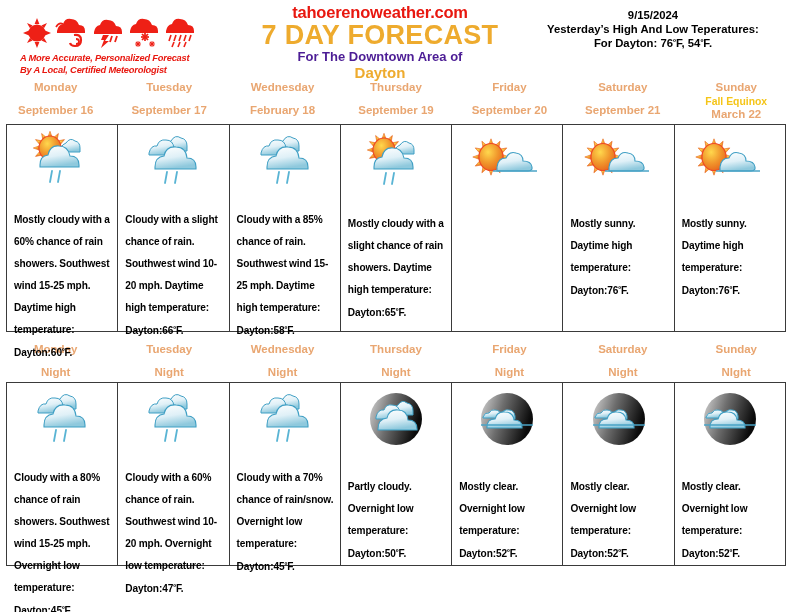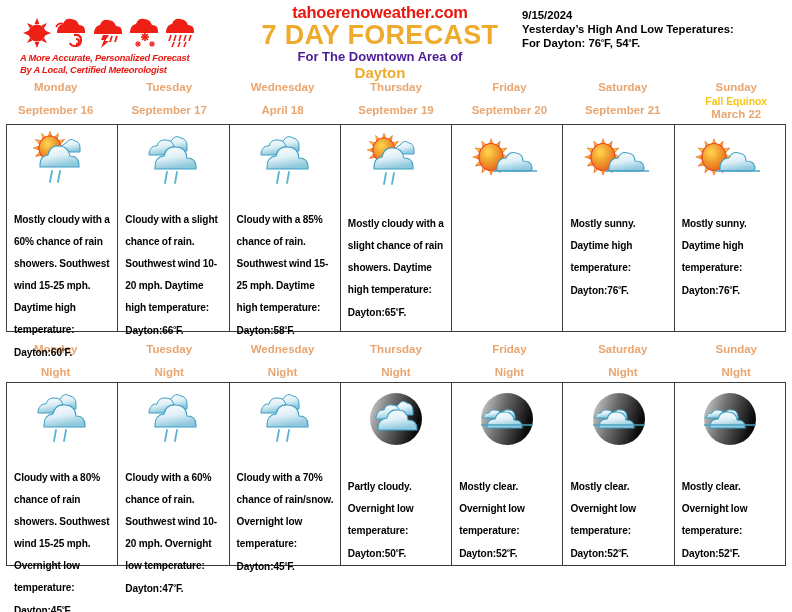--- a/index.html
+++ b/index.html
@@ -79,21 +79,21 @@
     font-weight: bold;
     font-size: 15px;
     line-height: 17px;
   }
 
   .yesterday-block {
     position: absolute;
     right: 8px;
     top: 8px;
     width: 262px;
-    text-align: left;
+    text-align: center;
     color: #000;
     font-weight: bold;
     font-size: 11.3px;
     line-height: 14px;
   }
   .yesterday-block .sup { font-size: 8px; vertical-align: 2px; }
 
   
   .section { width: 792px; }
   .dayhead-row {
@@ -275,21 +275,21 @@
       <div class="dayhead">
         <span class="dname">Monday</span>
         <span class="ddate">September 16</span>
       </div>
       <div class="dayhead">
         <span class="dname">Tuesday</span>
         <span class="ddate">September 17</span>
       </div>
       <div class="dayhead">
         <span class="dname">Wednesday</span>
-        <span class="ddate">April 18</span>
+        <span class="ddate">February 18</span>
       </div>
       <div class="dayhead">
         <span class="dname">Thursday</span>
         <span class="ddate">September 19</span>
       </div>
       <div class="dayhead">
         <span class="dname">Friday</span>
         <span class="ddate">September 20</span>
       </div>
       <div class="dayhead">

